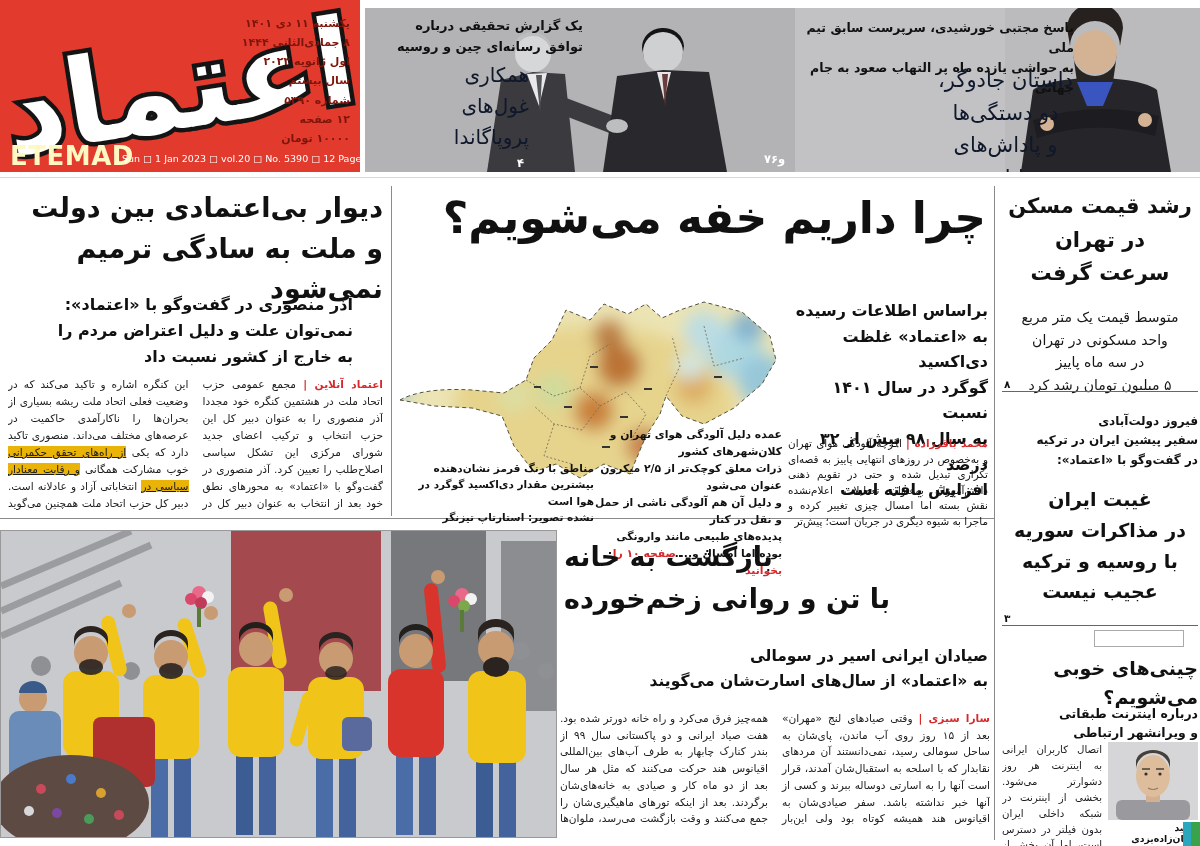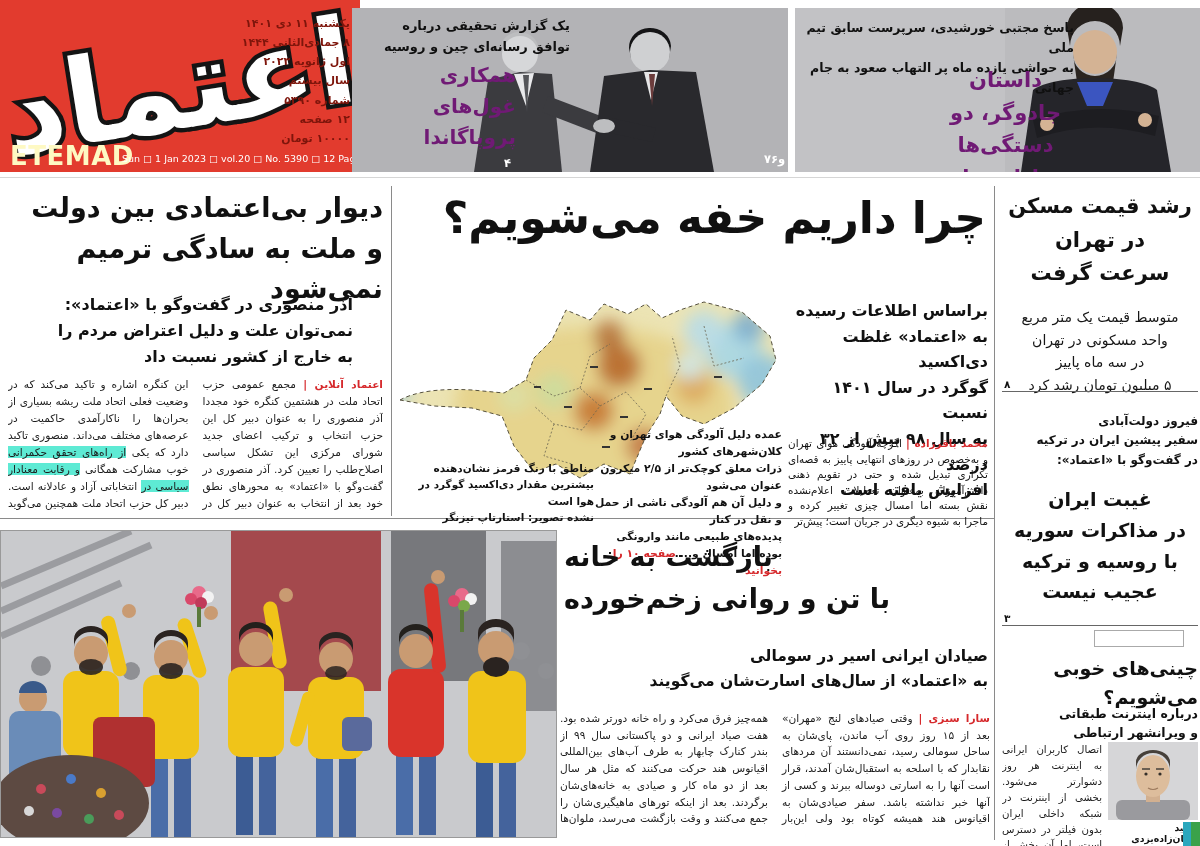--- a/index.html
+++ b/index.html
@@ -8,37 +8,37 @@
   .ml{white-space:pre-line;}
   .rtl{direction:rtl;}
   
   #masthead{left:0;top:0;width:360px;height:172px;background:#e23b2e;overflow:hidden;}
   #logo-svg{position:absolute;left:-34px;top:-14px;}
   #mast-dates{position:absolute;right:10px;top:14px;width:118px;text-align:right;font-size:11px;line-height:1.74;color:#7e150b;font-weight:bold;}
   #mast-latin{position:absolute;left:10px;bottom:1px;color:#fef9c3;font-weight:bold;font-size:26px;letter-spacing:.5px;}
   #mast-info{position:absolute;left:122px;bottom:8px;color:#fff;font-size:9.5px;white-space:nowrap;}
   
   .grayblock{top:8px;height:164px;overflow:hidden;}
-  #blk-prop{left:352px;width:436px;background:#b3b3b6;}
+  #blk-prop{left:365px;width:436px;background:#b3b3b6;}
   #blk-foot{left:795px;width:405px;background:#c2c2c5;}
   .kicker{position:absolute;font-weight:bold;color:#101010;text-align:right;line-height:1.6;}
-  .gray-head{position:absolute;font-weight:bold;color:#701a75;text-align:right;line-height:1.55;}
+  .gray-head{position:absolute;font-weight:normal;color:#0f172a;text-align:right;line-height:1.55;}
   .pagenum-w{position:absolute;color:#fff;font-size:11.5px;font-weight:bold;}
   #rule-top{left:0;top:177px;width:1200px;height:1px;background:#d6d6d6;}
   
   .vrule{width:1px;background:#8a8a8a;}
   .hrule{height:1px;background:#8a8a8a;}
   
   #col-left{left:0;top:186px;width:391px;height:332px;}
   #left-head{position:absolute;right:8px;top:2px;width:378px;font-size:27px;font-weight:bold;line-height:1.5;text-align:right;}
   #left-sub{position:absolute;right:38px;top:106px;width:330px;font-size:16px;font-weight:bold;line-height:1.62;text-align:right;}
   #left-body{position:absolute;right:8px;left:8px;top:190px;height:136px;column-count:2;column-gap:14px;direction:rtl;text-align:justify;font-size:10.6px;line-height:1.6;color:#1c1c1c;overflow:hidden;}
   .red-label{color:#d6292c;font-weight:bold;}
   .red-ref{color:#d6292c;font-weight:bold;}
-  .hl{background:#5eead4;}
+  .hl{background:#eab308;text-decoration:underline;}
   
   #center{left:398px;top:186px;width:592px;height:332px;}
   #main-head{position:absolute;right:4px;top:6px;width:586px;font-size:44px;font-weight:bold;text-align:right;letter-spacing:-1px;}
   #map-wrap{position:absolute;left:-4px;top:110px;width:386px;height:212px;}
   #lead-sub{position:absolute;left:390px;top:112px;width:200px;font-size:16px;font-weight:bold;line-height:1.6;text-align:right;}
   #lead-graf{position:absolute;left:390px;top:250px;width:200px;font-size:10.4px;line-height:1.5;text-align:justify;direction:rtl;}
   #map-caption{position:absolute;left:6px;top:274px;width:190px;font-size:10.5px;font-weight:bold;line-height:1.55;text-align:right;}
   #map-note{position:absolute;left:196px;top:240px;width:188px;font-size:10.8px;font-weight:bold;line-height:1.58;text-align:right;}
   
   #photo-fish{left:0;top:530px;width:557px;height:308px;border:1px solid #999;box-sizing:border-box;background:#c9cacd;}

